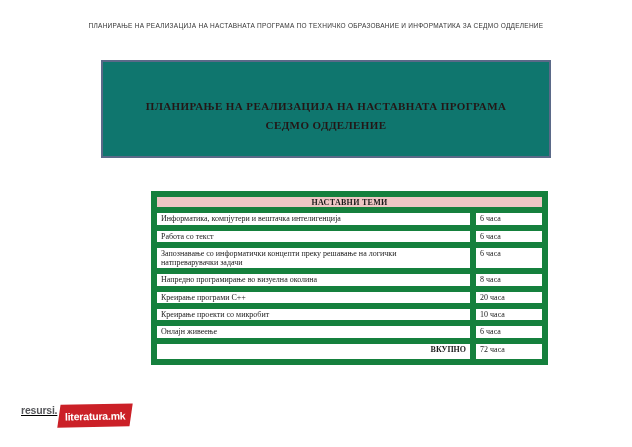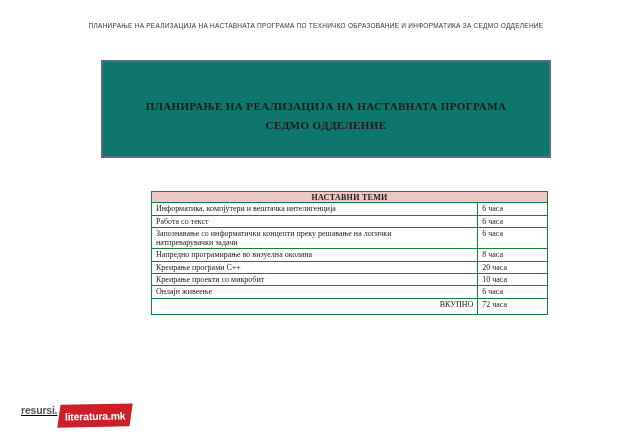--- a/index.html
+++ b/index.html
@@ -59,40 +59,40 @@
   .themes-table {
     position: absolute;
     left: 151px;
     top: 191px;
     width: 397px;
     border-collapse: collapse;
     font-size: 8px;
     color: #1a1a1a;
   }
   .themes-table td, .themes-table th {
-    border: 1px solid #15803d;
+    border: 6px solid #15803d;
     padding: 1px 4px;
     line-height: 9.3px;
     vertical-align: top;
     font-weight: normal;
     text-align: left;
   }
   .themes-table th.table-title {
     background: #eec6c4;
     font-weight: bold;
     text-align: center;
     letter-spacing: 0.3px;
     padding: 0.5px 4px;
   }
   .themes-table td.topic { width: 309px; }
   .themes-table td.hours { width: 72px; }
   .themes-table td.topic-wrap { padding-right: 62px; }
   .themes-table td.total-label {
     text-align: right;
-    font-weight: normal;
+    font-weight: bold;
     padding-bottom: 5px;
     margin-top: 28px;
   }
   .themes-table td.total-hours { padding-bottom: 5px; margin-left: 25px; }
 
   
   .logo {
     position: absolute;
     left: 21px;
     top: 404px;

